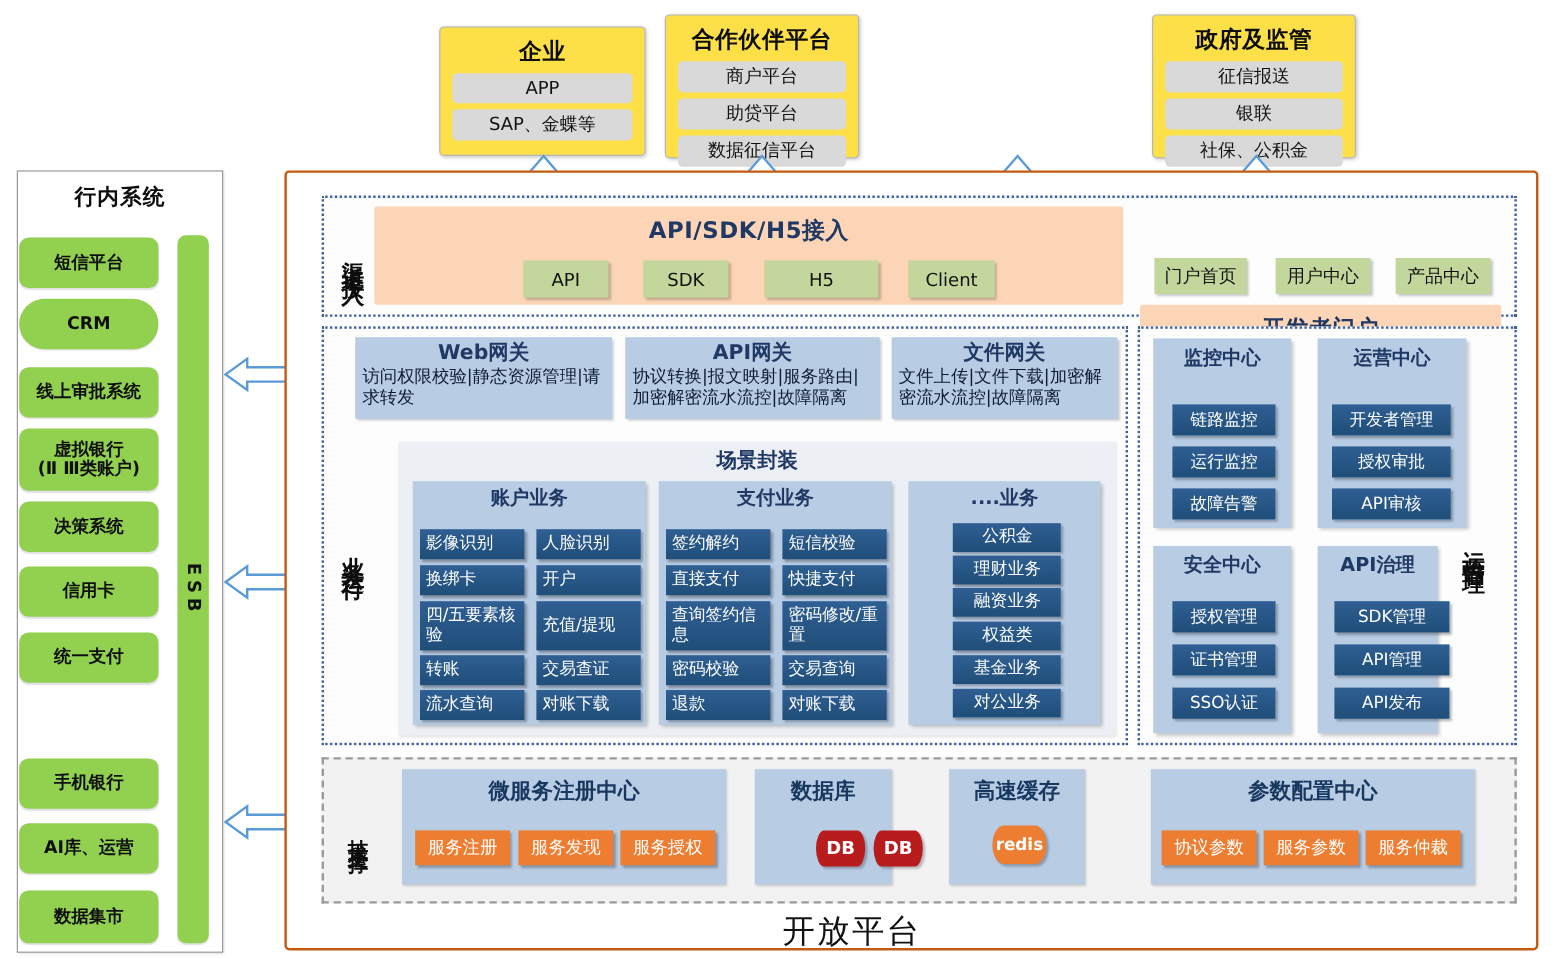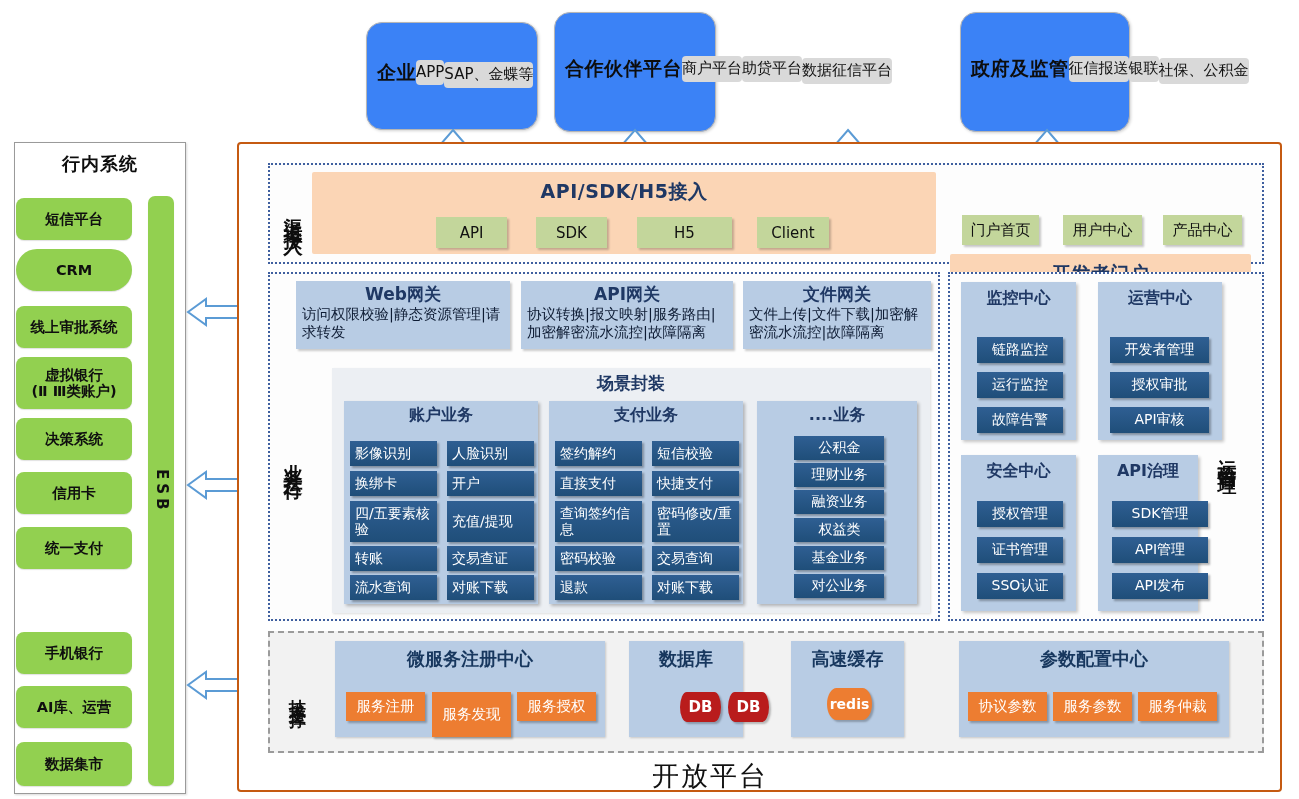--- a/index.html
+++ b/index.html
@@ -12,26 +12,26 @@
     position: relative;
     overflow: hidden;
   }
   .root { position: absolute; inset: 0; }
 
   
   .abs { position: absolute; box-sizing: border-box; }
 
   
   .actor {
-    background: #3b82f6;
+    background: #fde047;
     border: 1px solid #b6b6b6;
-    border-radius: 16px;
+    border-radius: 4px;
     box-shadow: 1px 1px 3px rgba(0,0,0,0.18);
     padding: 6px 10px 8px 10px;
-    display: flex; flex-direction: row; align-items: center;
+    display: flex; flex-direction: column; align-items: center;
   }
   .actor-title {
     font-weight: bold; font-size: 19px; color: #0d0d0d;
     letter-spacing: .5px; margin: 1px 0 5px 0; white-space: nowrap;
   }
   .actor .pill {
     width: 100%;
     background: #d9d9d9;
     color: #111;
     font-size: 15px;
@@ -393,21 +393,21 @@
   <div class="ops-item" style="left:1112px; top:537px; width:96px; height:26px;">API管理</div>
   <div class="ops-item" style="left:1112px; top:573px; width:96px; height:26px;">API发布</div>
 
   <div class="abs dotsec-gray" style="left:268px; top:631px; width:996px; height:122px;"></div>
   <div class="vlabel" style="left:286px; top:645px; width:24px; height:96px; font-size:17px; letter-spacing:4px;">技术支撑</div>
 
   <div class="tech-card" style="left:335px; top:641px; width:270px; height:96px;">
     <div class="tech-title">微服务注册中心</div>
   </div>
   <div class="orange-chip" style="left:346px; top:692px; width:79px; height:29px;">服务注册</div>
-  <div class="orange-chip" style="left:432px; top:692px; width:79px; height:45px;">服务发现</div>
+  <div class="orange-chip" style="left:432px; top:692px; width:79px; height:29px;">服务发现</div>
   <div class="orange-chip" style="left:517px; top:692px; width:79px; height:29px;">服务授权</div>
 
   <div class="tech-card" style="left:629px; top:641px; width:114px; height:96px;">
     <div class="tech-title">数据库</div>
   </div>
   <div class="db-cyl" style="left:641px; top:692px; width:41px; height:30px;">DB</div>
   <div class="db-cyl" style="left:689px; top:692px; width:41px; height:30px;">DB</div>
 
   <div class="tech-card" style="left:791px; top:641px; width:113px; height:96px;">
     <div class="tech-title">高速缓存</div>

